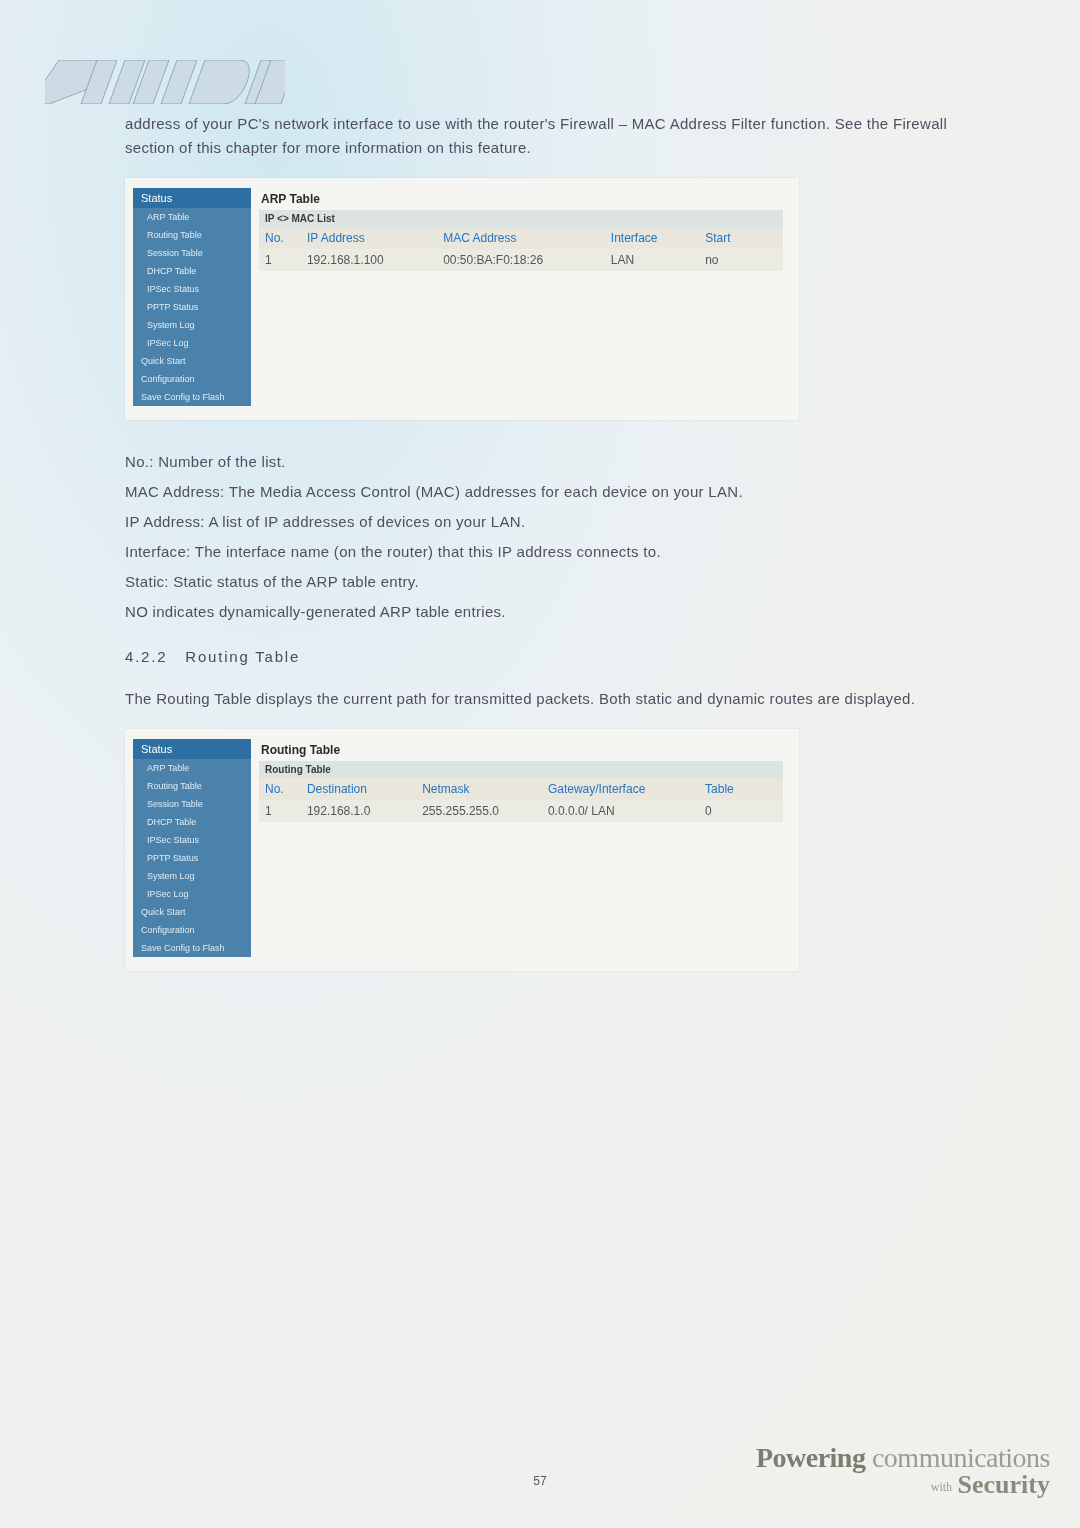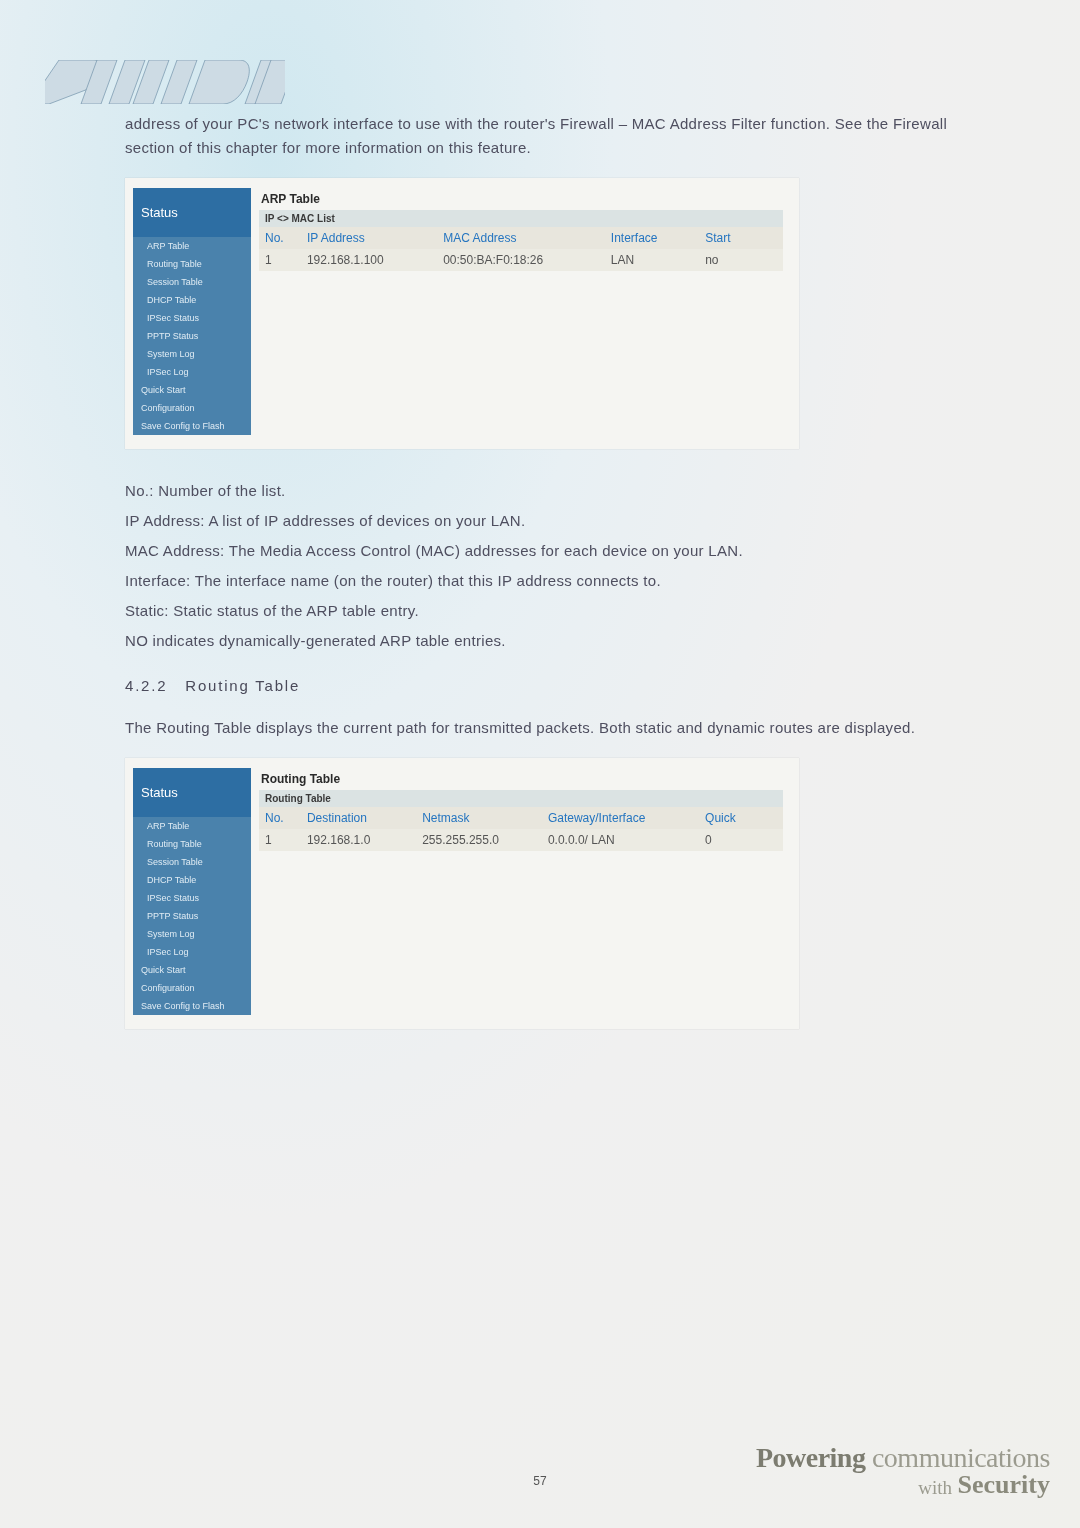--- a/index.html
+++ b/index.html
@@ -36,23 +36,23 @@
     width: 658px;
   }
   .sidebar {
     width: 118px;
     font-size: 9px;
     color: #fff;
     background: #4a82ac;
   }
   .sidebar-header {
     background: #2d6ea3;
-    padding: 17px 8px;
+    padding: 4px 8px;
     color: #fff;
-    font-size: 13px;
+    font-size: 11px;
   }
   .sidebar-item {
     padding: 4px 8px 4px 14px;
     color: #e0ecf4;
     font-size: 9px;
     cursor: pointer;
   }
   .sidebar-item.l1 { padding-left: 8px; }
   .content-panel {
     flex: 1;
@@ -120,21 +120,21 @@
     font-size: 28px;
     color: #9b9b8f;
     letter-spacing: -0.5px;
   }
   .tag-top b { color: #7c7c70; font-weight: bold; }
   .tag-sub {
     font-size: 22px;
     color: #9b9b8f;
     margin-top: -4px;
   }
-  .tag-sub .sm { font-size: 19px; vertical-align: middle; }
+  .tag-sub .sm { font-size: 12px; vertical-align: middle; }
   .tag-sub .big { font-size: 26px; font-weight: bold; color: #8a8a7c; text-align: right; }
 </style>
 </head>
 <body>
 
 <div class="page">
 
   <div class="logo">
     <svg width="240" height="44" viewBox="0 0 240 44">
       <g fill="#cddbe4" stroke="#6b8ea6" stroke-width="0.6">
@@ -198,22 +198,22 @@
           <td>LAN</td>
           <td>no</td>
         </tr>
       </tbody>
         </table>
     </div>
   </div>
 
   <div class="body-text defs">
     <p>No.: Number of the list.</p>
+    <p>MAC Address: The Media Access Control (MAC) addresses for each device on your LAN.</p>
     <p>IP Address: A list of IP addresses of devices on your LAN.</p>
-    <p>MAC Address: The Media Access Control (MAC) addresses for each device on your LAN.</p>
     <p>Interface: The interface name (on the router) that this IP address connects to.</p>
     <p>Static: Static status of the ARP table entry.</p>
     <p>NO indicates dynamically-generated ARP table entries.</p>
   </div>
 
   <div class="section-head">
     <span>4.2.2</span>&nbsp;&nbsp;&nbsp;<span>Routing Table</span>
   </div>
 
   <div class="body-text">
@@ -238,21 +238,21 @@
     <div class="content-panel">
       <div class="panel-title">Routing Table</div>
       <div class="panel-sub">Routing Table</div>
       <table class="datagrid">
         <tbody>
             <tr>
           <th style="width:8%">No.</th>
           <th style="width:22%">Destination</th>
           <th style="width:24%">Netmask</th>
           <th style="width:30%">Gateway/Interface</th>
-          <th>Quick</th>
+          <th>Table</th>
         </tr>
         <tr>
           <td>1</td>
           <td>192.168.1.0</td>
           <td>255.255.255.0</td>
           <td>0.0.0.0/ LAN</td>
           <td>0</td>
         </tr>
       </tbody>
         </table>

